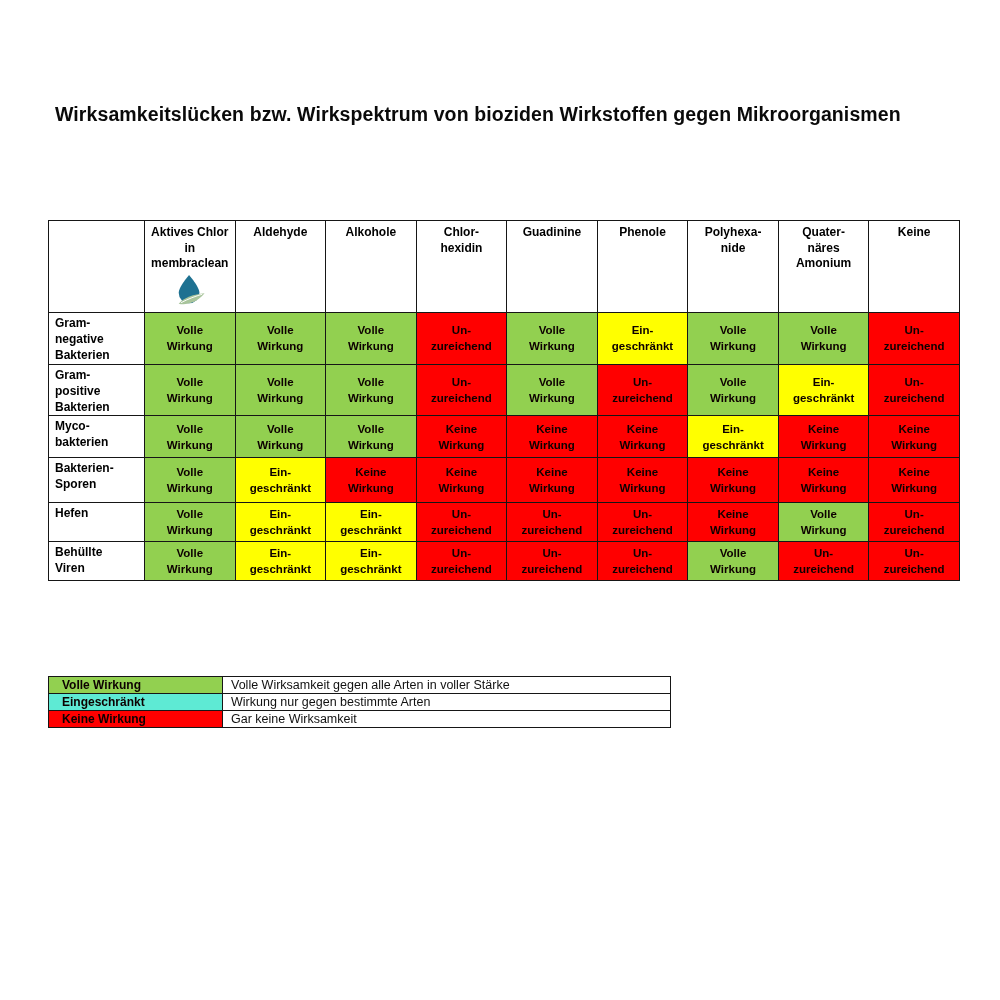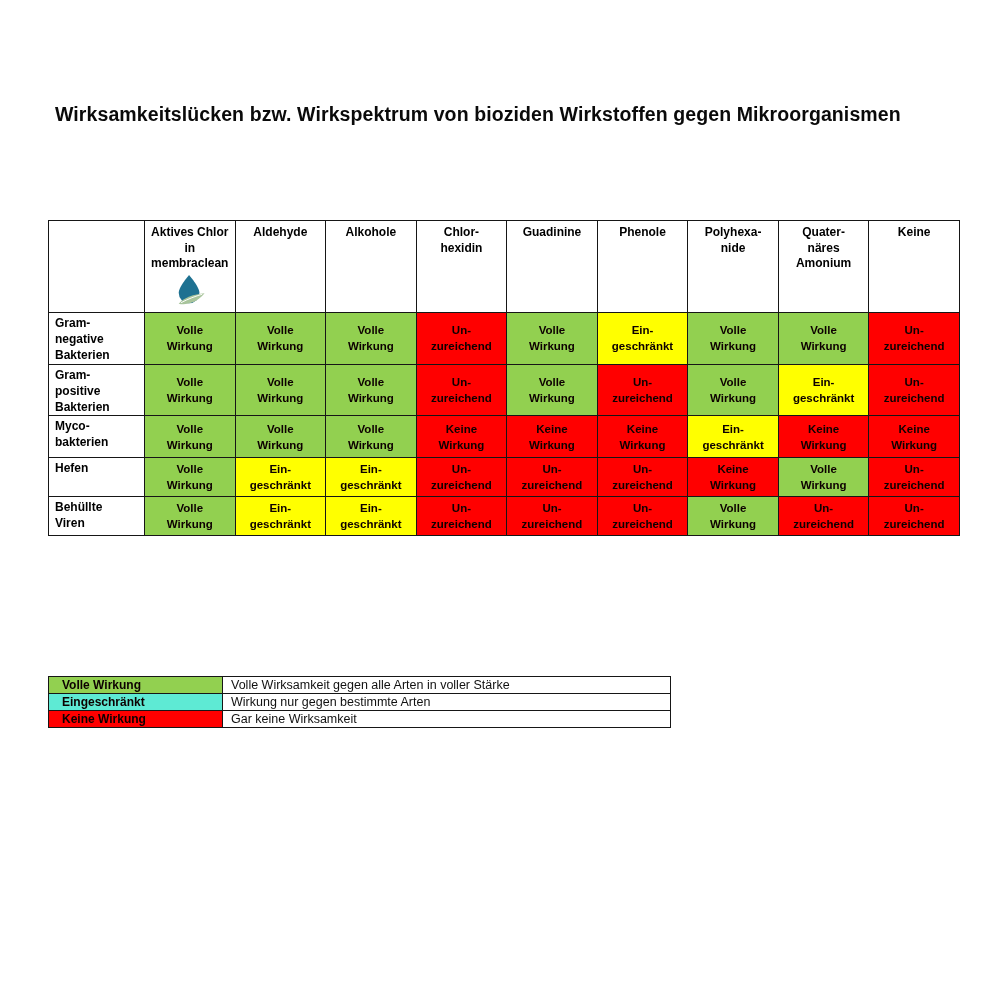--- a/index.html
+++ b/index.html
@@ -173,20 +173,42 @@
 Wirkung</td>
         <td class="cell" style="background: rgb(255, 0, 0);">Keine
 Wirkung</td>
         <td class="cell" style="background: rgb(255, 255, 0);">Ein-
 geschränkt</td>
         <td class="cell" style="background: rgb(255, 0, 0);">Keine
 Wirkung</td>
         <td class="cell" style="background: rgb(255, 0, 0);">Keine
 Wirkung</td>
       </tr>
+      <tr style="height: 45px;">
+        <td class="rowlabel">Bakterien-
+Sporen</td>
+        <td class="cell" style="background: rgb(146, 208, 80);">Volle
+Wirkung</td>
+        <td class="cell" style="background: rgb(255, 255, 0);">Ein-
+geschränkt</td>
+        <td class="cell" style="background: rgb(255, 0, 0);">Keine
+Wirkung</td>
+        <td class="cell" style="background: rgb(255, 0, 0);">Keine
+Wirkung</td>
+        <td class="cell" style="background: rgb(255, 0, 0);">Keine
+Wirkung</td>
+        <td class="cell" style="background: rgb(255, 0, 0);">Keine
+Wirkung</td>
+        <td class="cell" style="background: rgb(255, 0, 0);">Keine
+Wirkung</td>
+        <td class="cell" style="background: rgb(255, 0, 0);">Keine
+Wirkung</td>
+        <td class="cell" style="background: rgb(255, 0, 0);">Keine
+Wirkung</td>
+      </tr>
       <tr style="height: 39px;">
         <td class="rowlabel">Hefen</td>
         <td class="cell" style="background: rgb(146, 208, 80);">Volle
 Wirkung</td>
         <td class="cell" style="background: rgb(255, 255, 0);">Ein-
 geschränkt</td>
         <td class="cell" style="background: rgb(255, 255, 0);">Ein-
 geschränkt</td>
         <td class="cell" style="background: rgb(255, 0, 0);">Un-
 zureichend</td>

